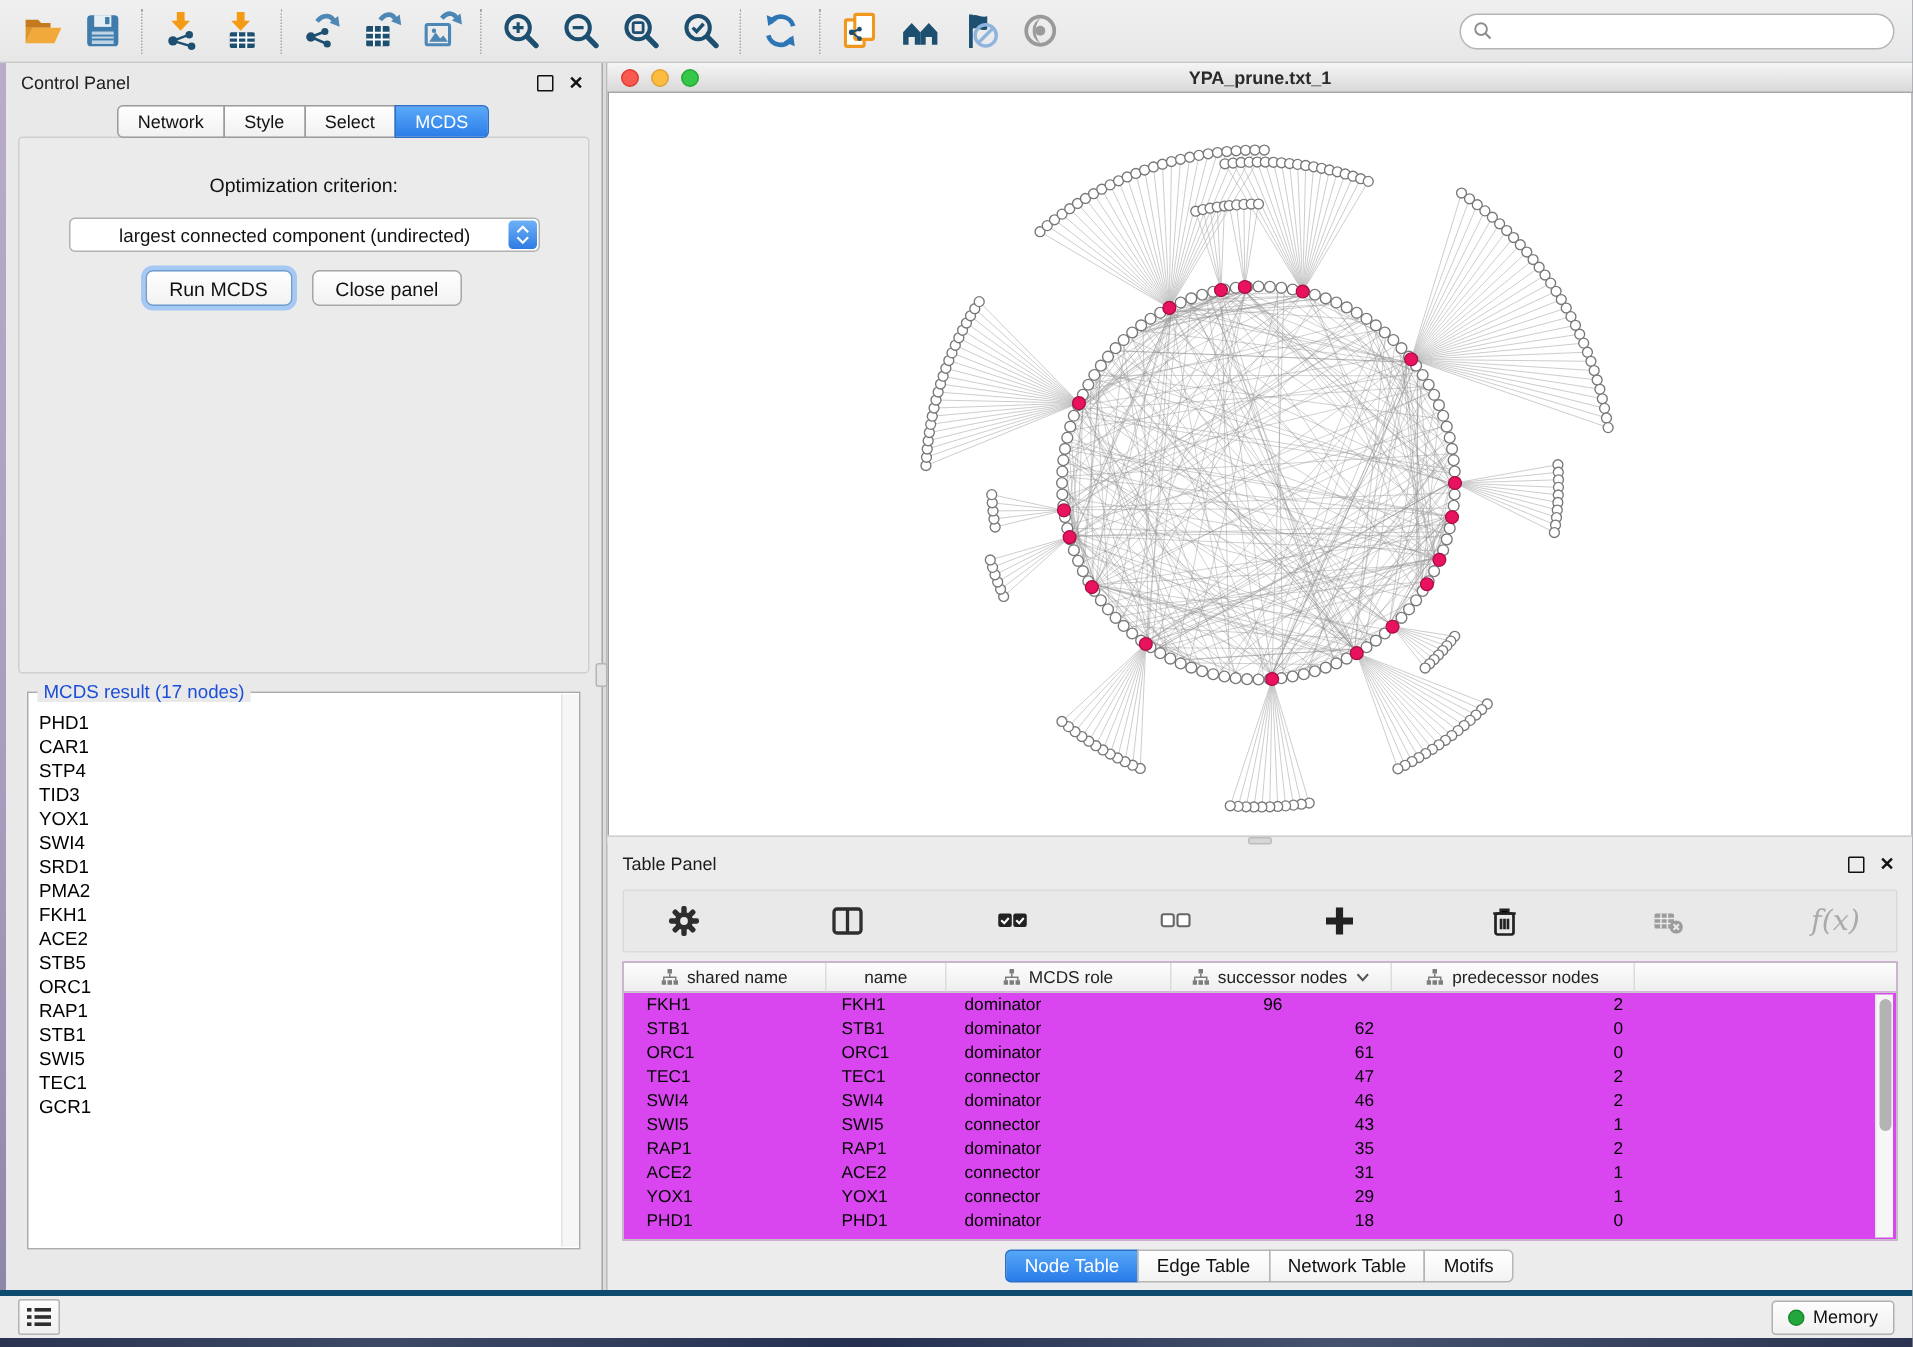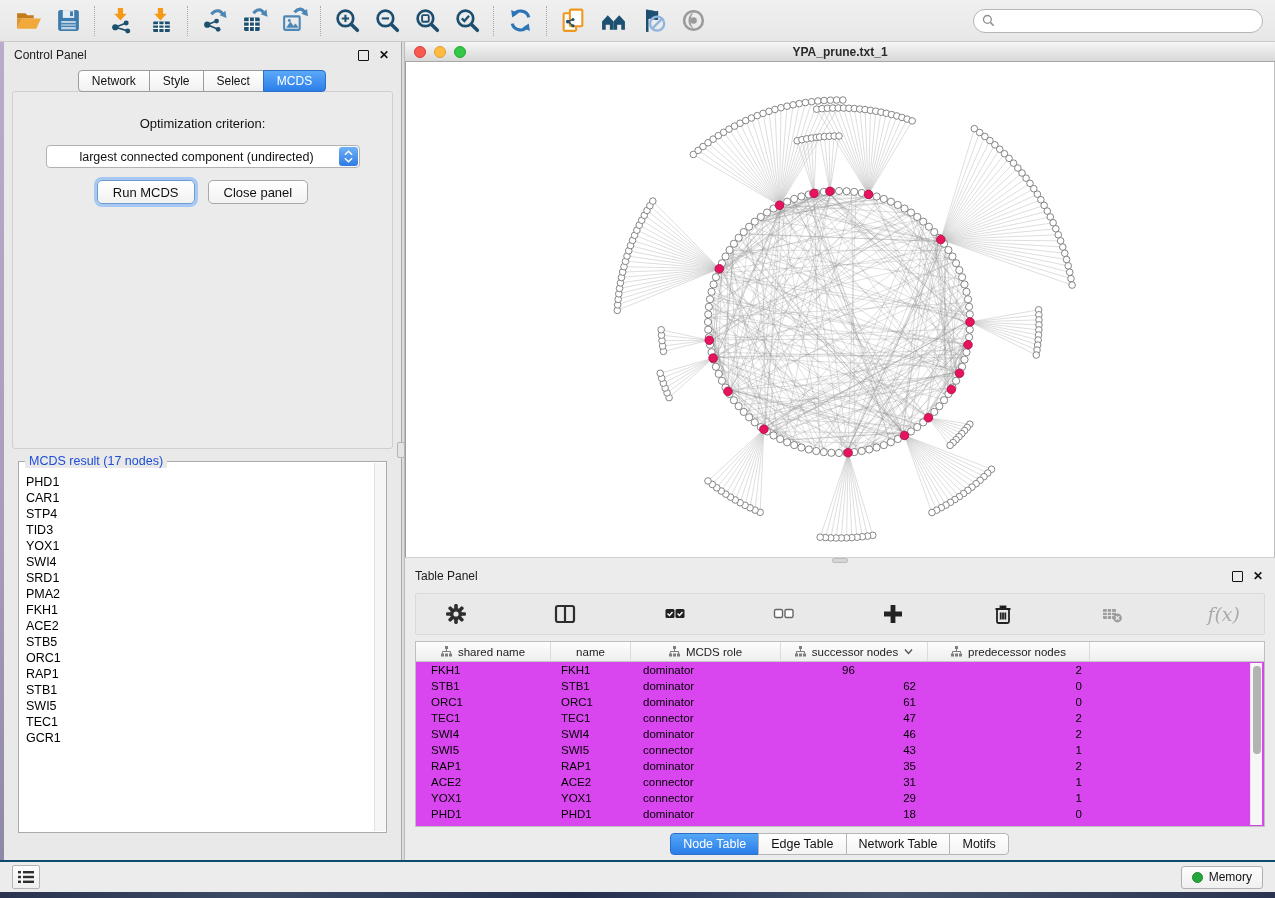--- a/index.html
+++ b/index.html
@@ -95,21 +95,21 @@
   .table-scroll .thumb { position:absolute; left:2px; right:1px; top:3px; height:88px; background:#b3b3b3; border-radius:5px; }
 
   .table-tabs { display:flex; justify-content:center; margin-top:6px; height:22px; }
   .t-tab { padding:3px 12px; font-size:12.5px; background:linear-gradient(#ffffff,#f3f3f3); border:1px solid #b5b5b5;
            margin-left:-1px; color:#111; cursor:pointer; }
   .t-tab:first-child { border-radius:4px 0 0 4px; }
   .t-tab:last-child { border-radius:0 4px 4px 0; }
   .t-tab.active { background:linear-gradient(#55a7f7,#2a7ce9); color:#fff; border-color:#2b6fc9; }
 
   
-  .status-bar { position:absolute; left:0; top:860px; width:1275px; height:32px; background:#ececec; border-top:2px solid #0c4a6e;
+  .status-bar { position:absolute; left:0; top:860px; width:1275px; height:32px; background:#ececec; border-top:4px solid #0c4a6e;
                 display:flex; align-items:center; padding:0 12px; }
   .status-left-btn { width:28px; height:24px; background:linear-gradient(#fdfdfd,#efefef); border:1px solid #b4b4b4; border-radius:2px;
                 display:flex; align-items:center; justify-content:center; cursor:pointer; }
   .memory-btn { margin-left:auto; height:23px; background:linear-gradient(#fdfdfd,#f0f0f0); border:1px solid #b0b0b0; border-radius:3px;
                 display:flex; align-items:center; gap:6px; padding:0 10px; font-size:12px; color:#111; cursor:pointer; }
   .memory-dot { width:11px; height:11px; border-radius:50%; background:#23a73c; border:1px solid #188a2d; }
 </style>
 </head>
 <body>
 

